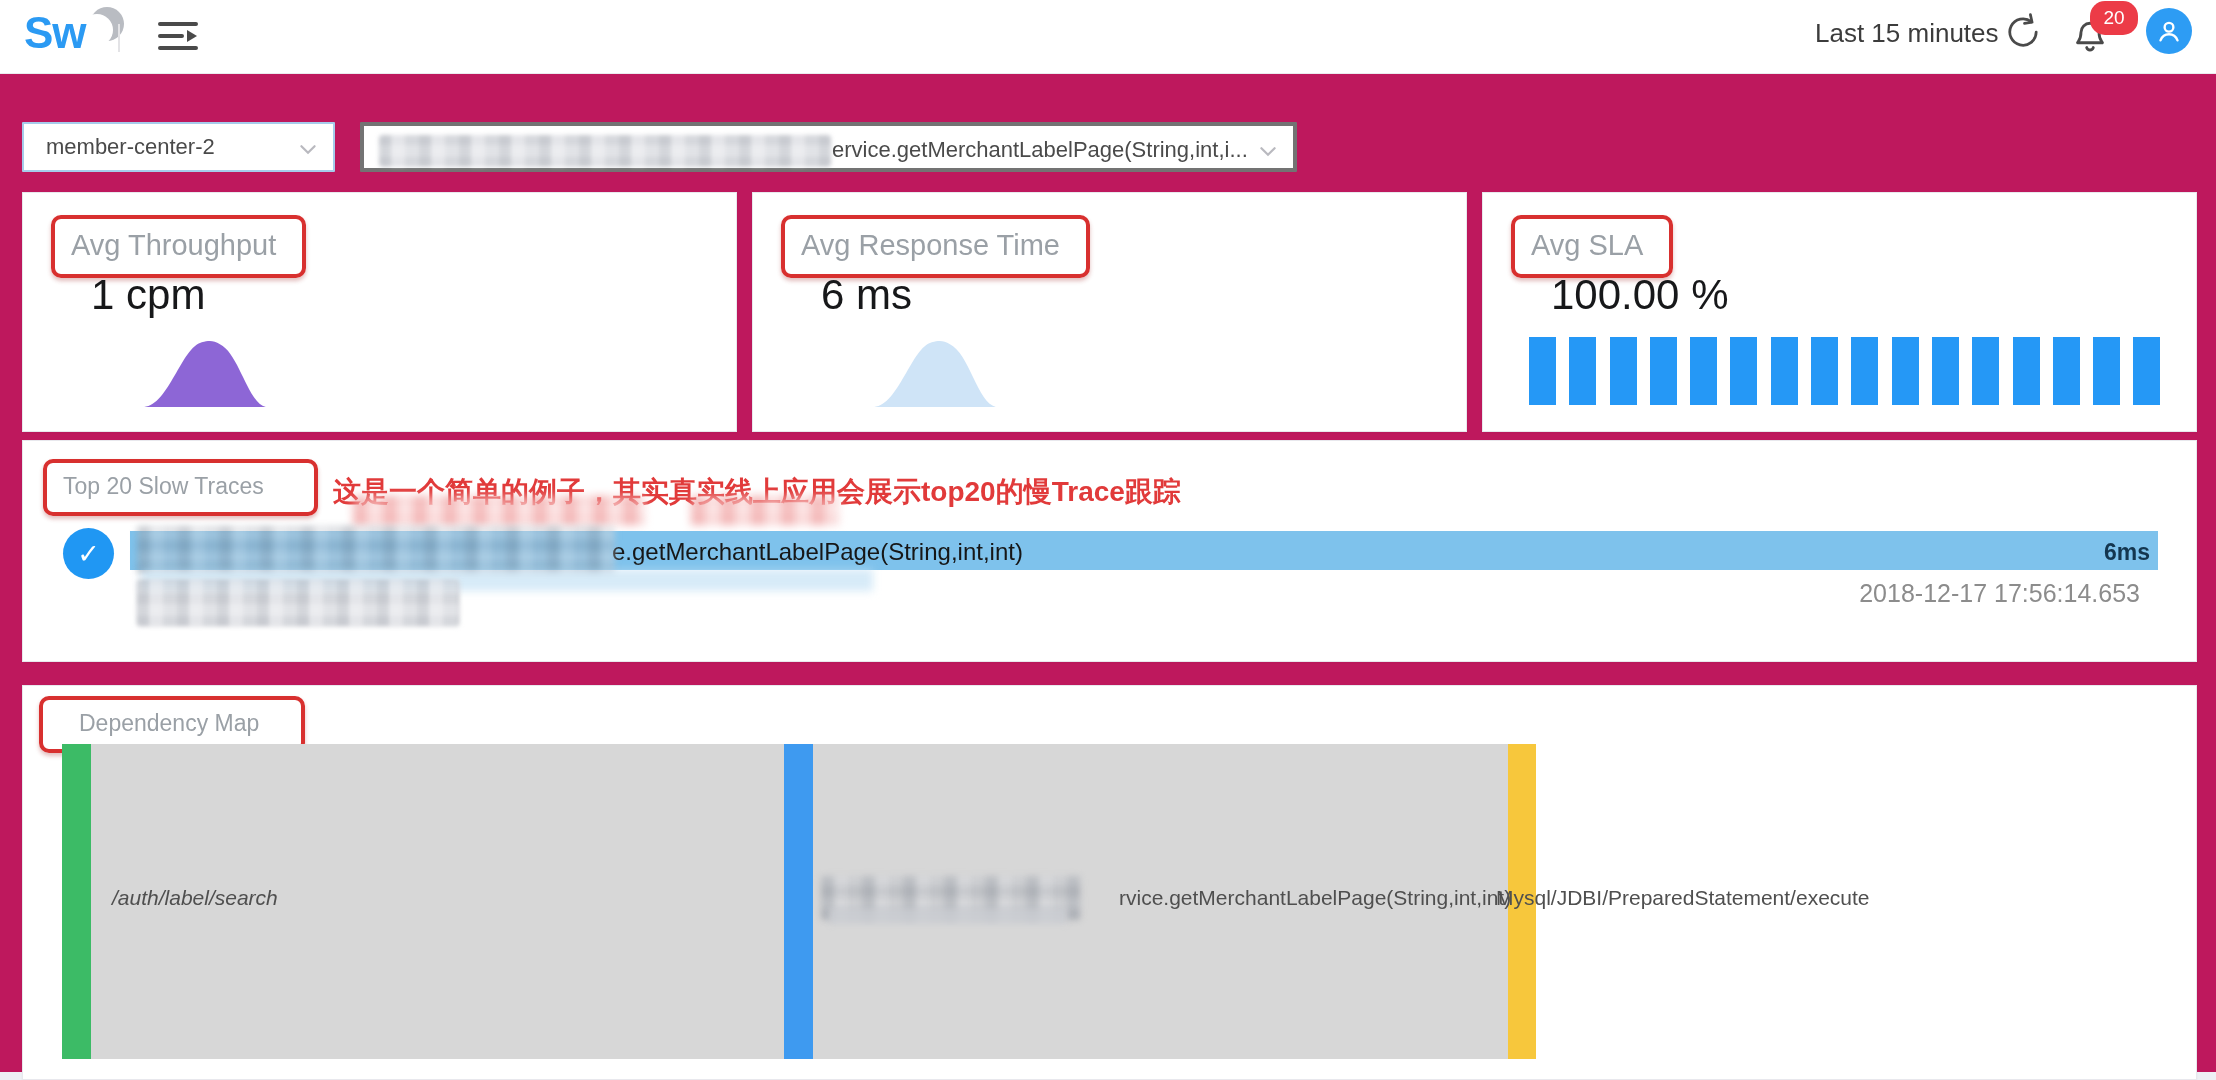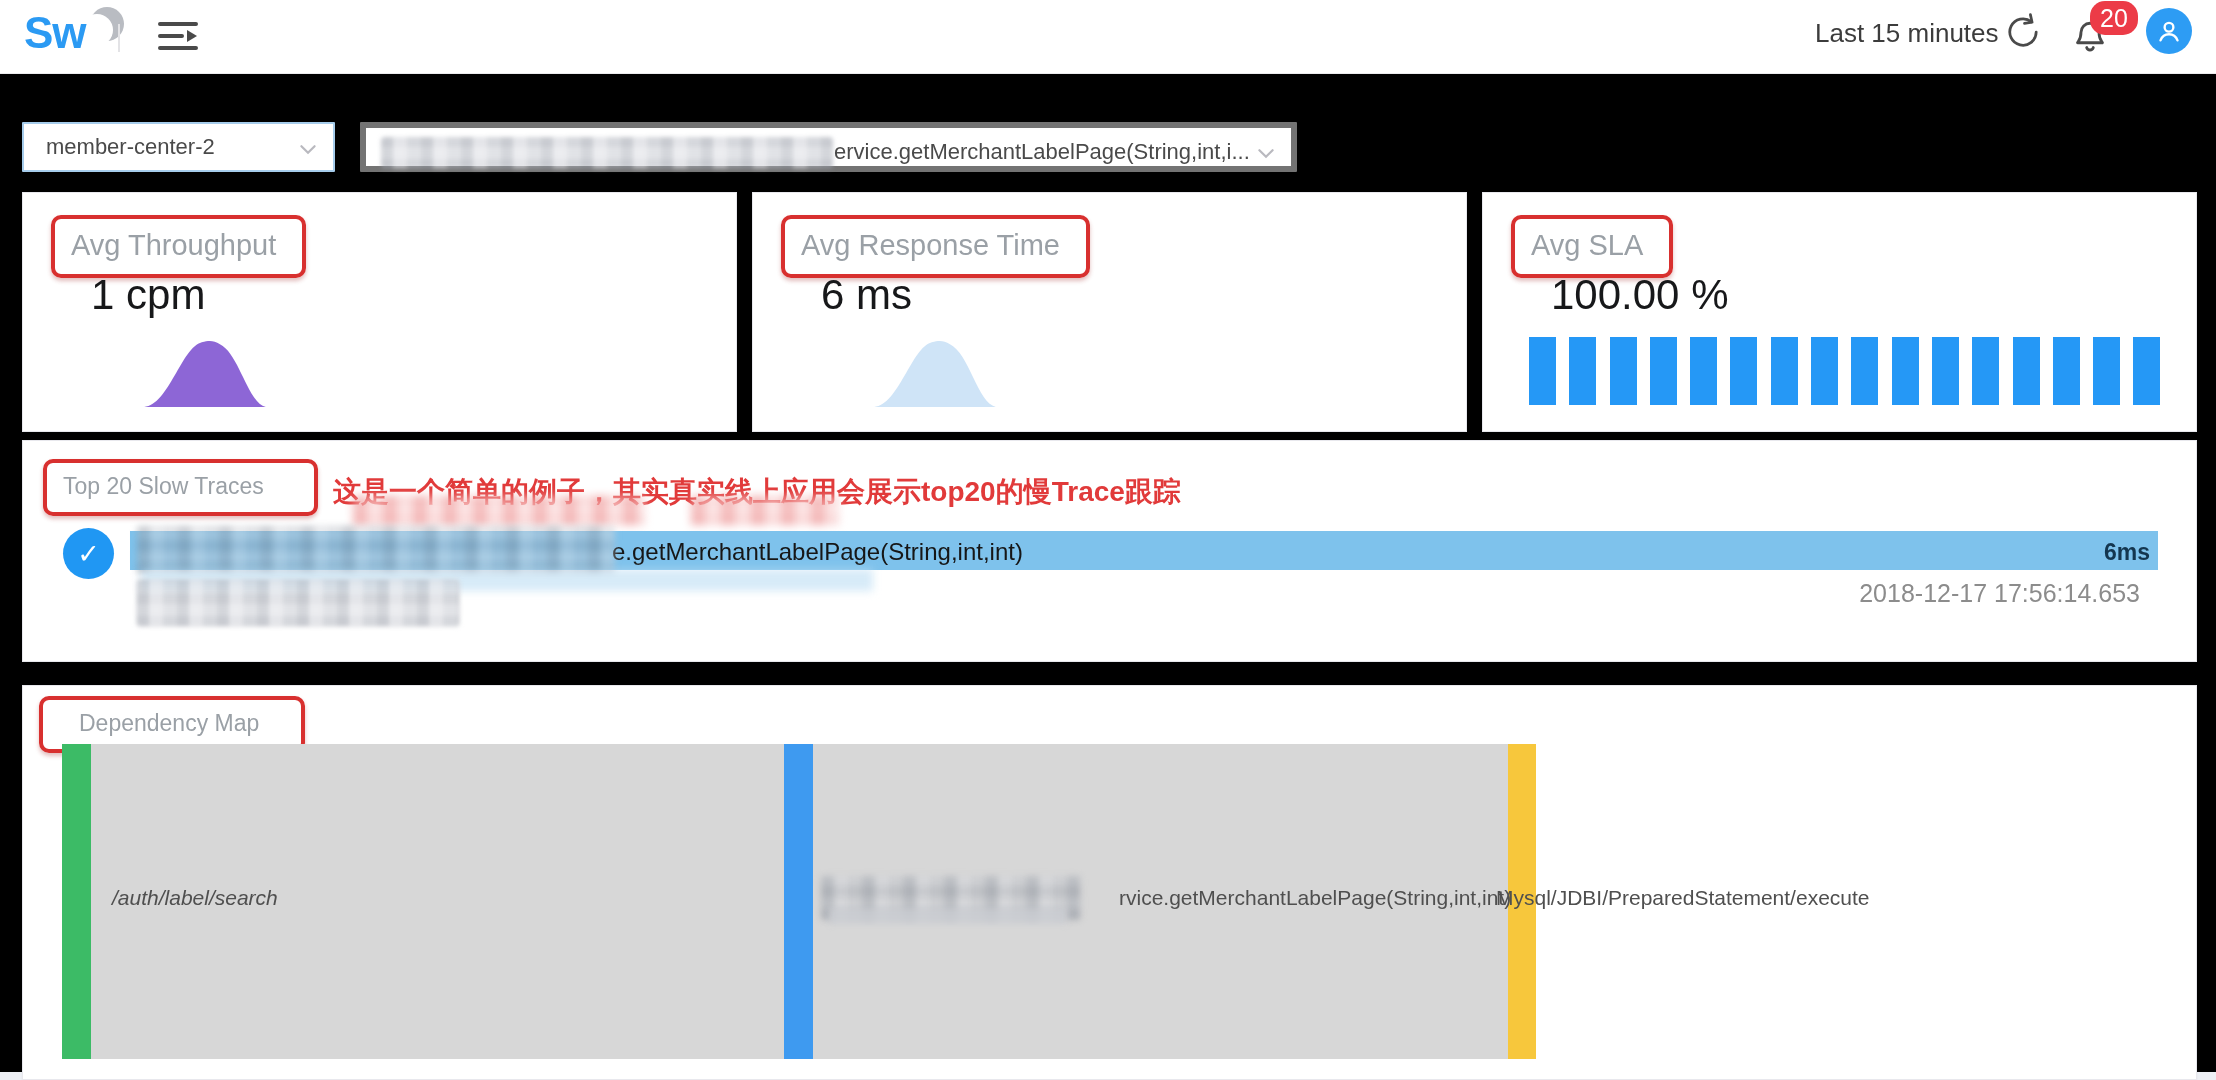--- a/index.html
+++ b/index.html
@@ -1,37 +1,37 @@
 <!DOCTYPE html>
 <html><head>
 <meta charset="utf-8">
 <style>
   * { margin:0; padding:0; box-sizing:border-box; }
   html,body { width:2216px; height:1080px; overflow:hidden; }
   body { font-family:"Liberation Sans","DejaVu Sans",sans-serif; background:#eef0f5; }
-  .screen { position:relative; width:2216px; height:1072px; background:#000000; }
+  .screen { position:relative; width:2216px; height:1072px; background:#be185d; }
 
   
   .topbar { position:absolute; left:0; top:0; width:2216px; height:74px; background:#fff; border-bottom:1px solid #ebebee; }
   .logo-wrap { position:absolute; left:24px; top:6px; width:110px; height:56px; }
   .crescent { position:absolute; left:66px; top:1px; width:34px; height:34px; border-radius:50%; background:#b9bcc2; }
   .crescent::after { content:''; position:absolute; left:-9px; top:7px; width:32px; height:32px; border-radius:50%; background:#fff; }
   .logo-text { position:absolute; left:0; top:2px; font-size:44px; font-weight:700; color:#2b9af3; letter-spacing:-1px; }
   .hdr-divider { position:absolute; left:118px; top:24px; width:2px; height:28px; background:#e3e3e6; }
   .menu-btn { position:absolute; left:156px; top:17px; width:44px; height:38px; cursor:pointer; }
   .time-range { position:absolute; left:1815px; top:18px; font-size:26px; color:#3c3c3c; cursor:pointer; }
   .refresh-btn { position:absolute; left:2004px; top:12px; width:38px; height:38px; cursor:pointer; }
   .bell-btn { position:absolute; left:2072px; top:16px; width:36px; height:40px; cursor:pointer; }
-  .badge { position:absolute; left:2090px; top:1px; min-width:48px; height:28px; padding:17px 10px; background:#ec3b47; border-radius:15px; color:#fff; font-size:25px; display:flex; align-items:center; justify-content:center; }
+  .badge { position:absolute; left:2090px; top:1px; min-width:48px; height:28px; padding:17px 10px; background:#ec3b47; border-radius:15px; color:#fff; font-size:19px; display:flex; align-items:center; justify-content:center; }
   .avatar { position:absolute; left:2146px; top:8px; width:46px; height:46px; border-radius:50%; background:#2d9cf4; display:flex; align-items:center; justify-content:center; cursor:pointer; }
 
   
   .select { position:absolute; top:122px; height:50px; background:#fff; border-radius:1px; display:flex; align-items:center; cursor:pointer; }
   .select-1 { left:22px; width:313px; border:2px solid #a6cceb; }
-  .select-2 { left:360px; width:937px; border:6px solid #737373; }
+  .select-2 { left:360px; width:937px; border:4px solid #737373; }
   .select-text { font-size:22px; color:#4a4a4a; white-space:nowrap; }
   .select-1 .select-text { margin-left:22px; }
   .sel-chevron { position:absolute; right:16px; top:20px; }
   .mosaic { background-image:
       repeating-linear-gradient(90deg, rgba(120,128,140,.30) 0 13px, rgba(205,208,214,.28) 13px 27px, rgba(160,165,175,.22) 27px 41px),
       repeating-linear-gradient(0deg, rgba(150,156,168,.25) 0 11px, rgba(222,224,229,.30) 11px 23px);
     filter:blur(3px); border-radius:3px; }
   .mosaic-light { background-image:
       repeating-linear-gradient(90deg, rgba(150,155,165,.35) 0 12px, rgba(228,229,233,.5) 12px 26px, rgba(180,184,192,.3) 26px 40px),
       repeating-linear-gradient(0deg, rgba(165,170,180,.3) 0 10px, rgba(235,236,240,.5) 10px 22px);

